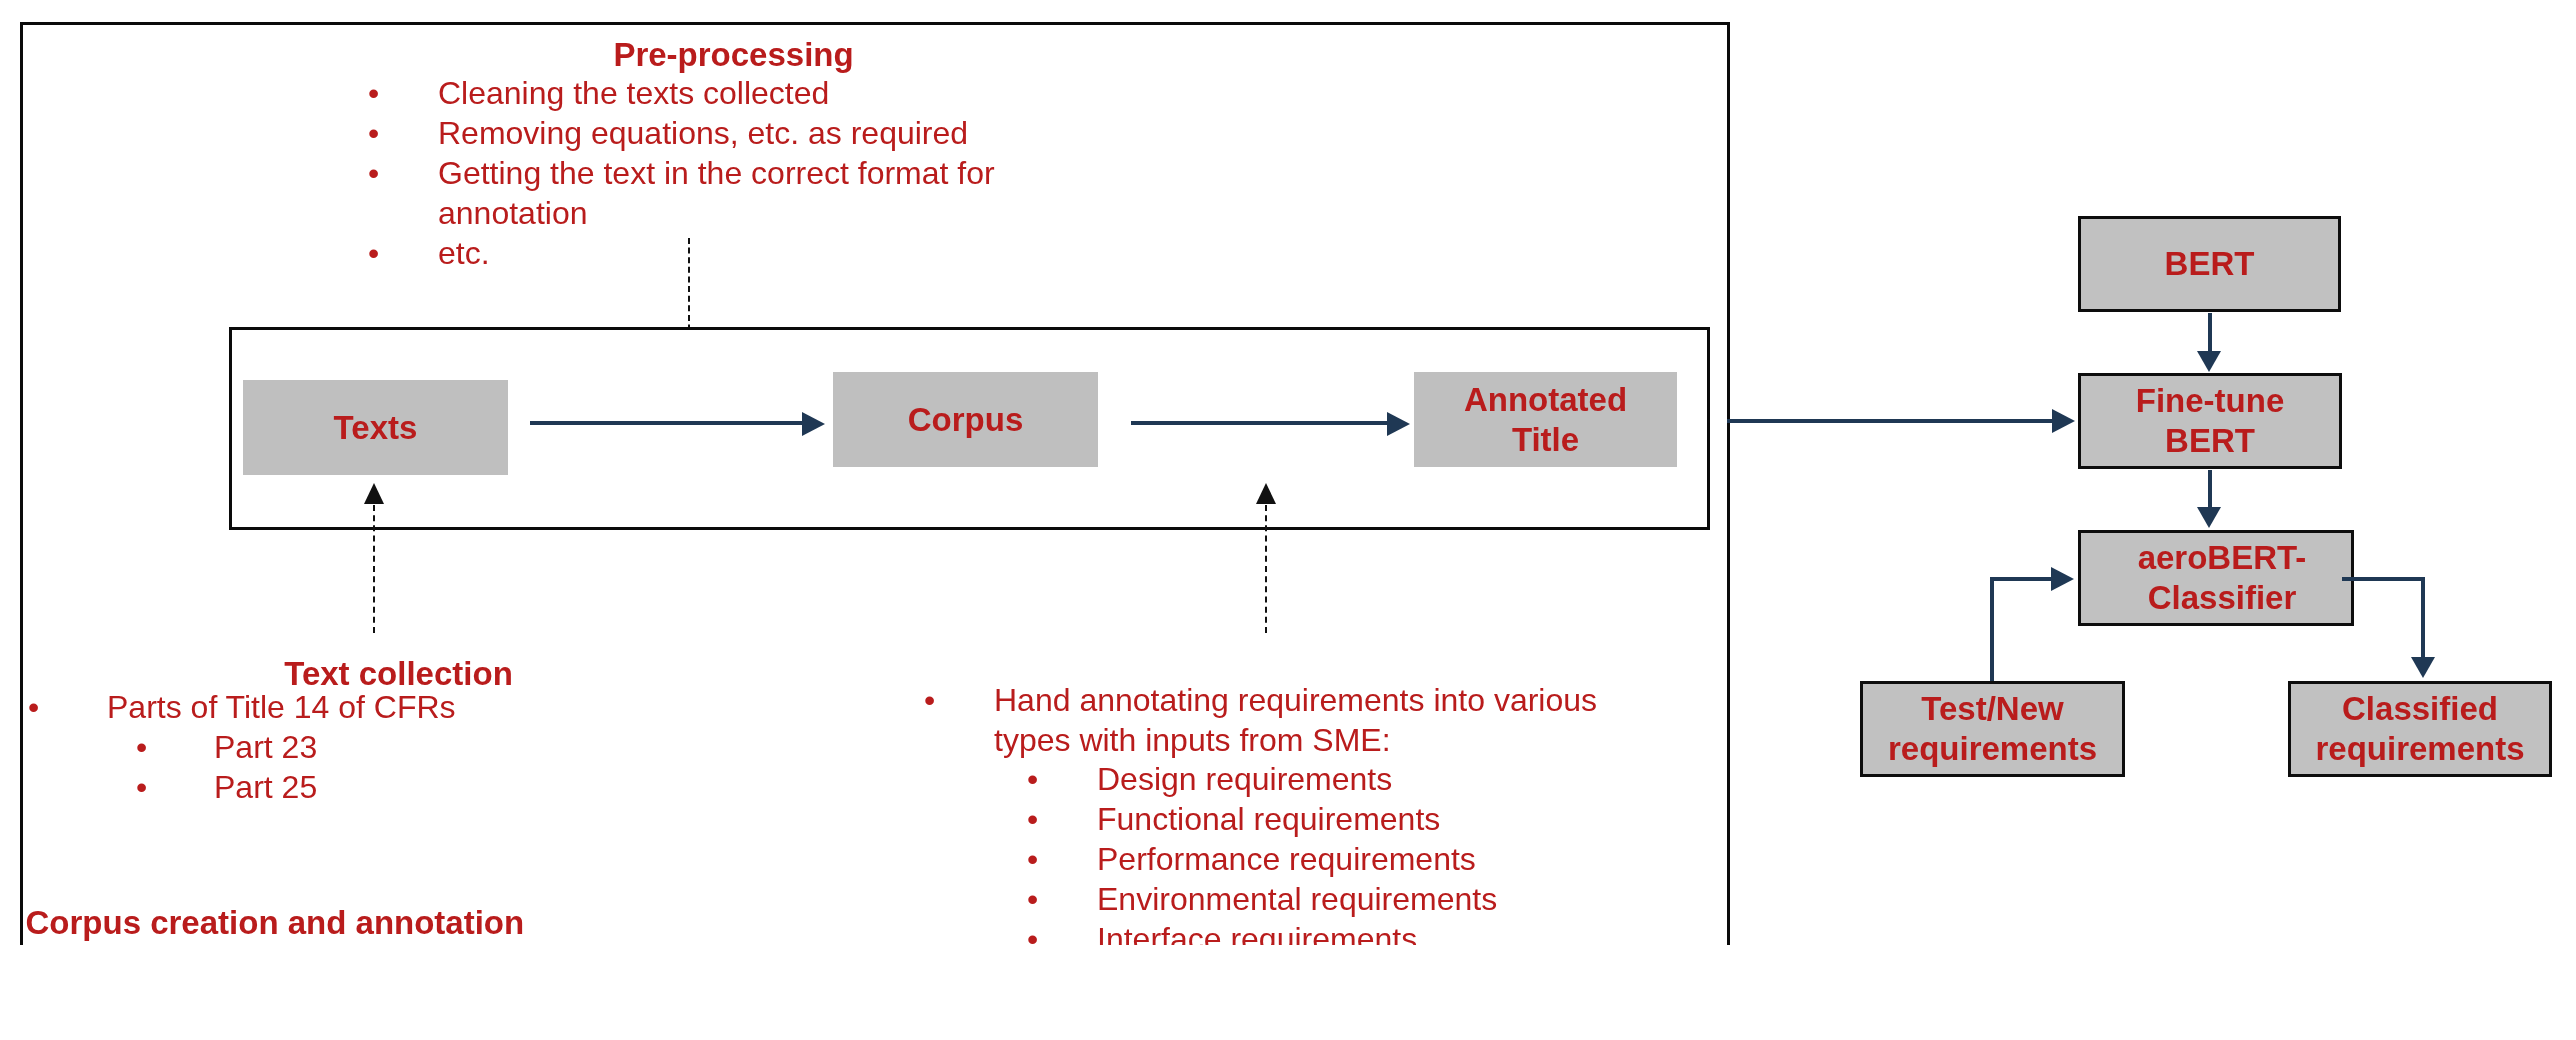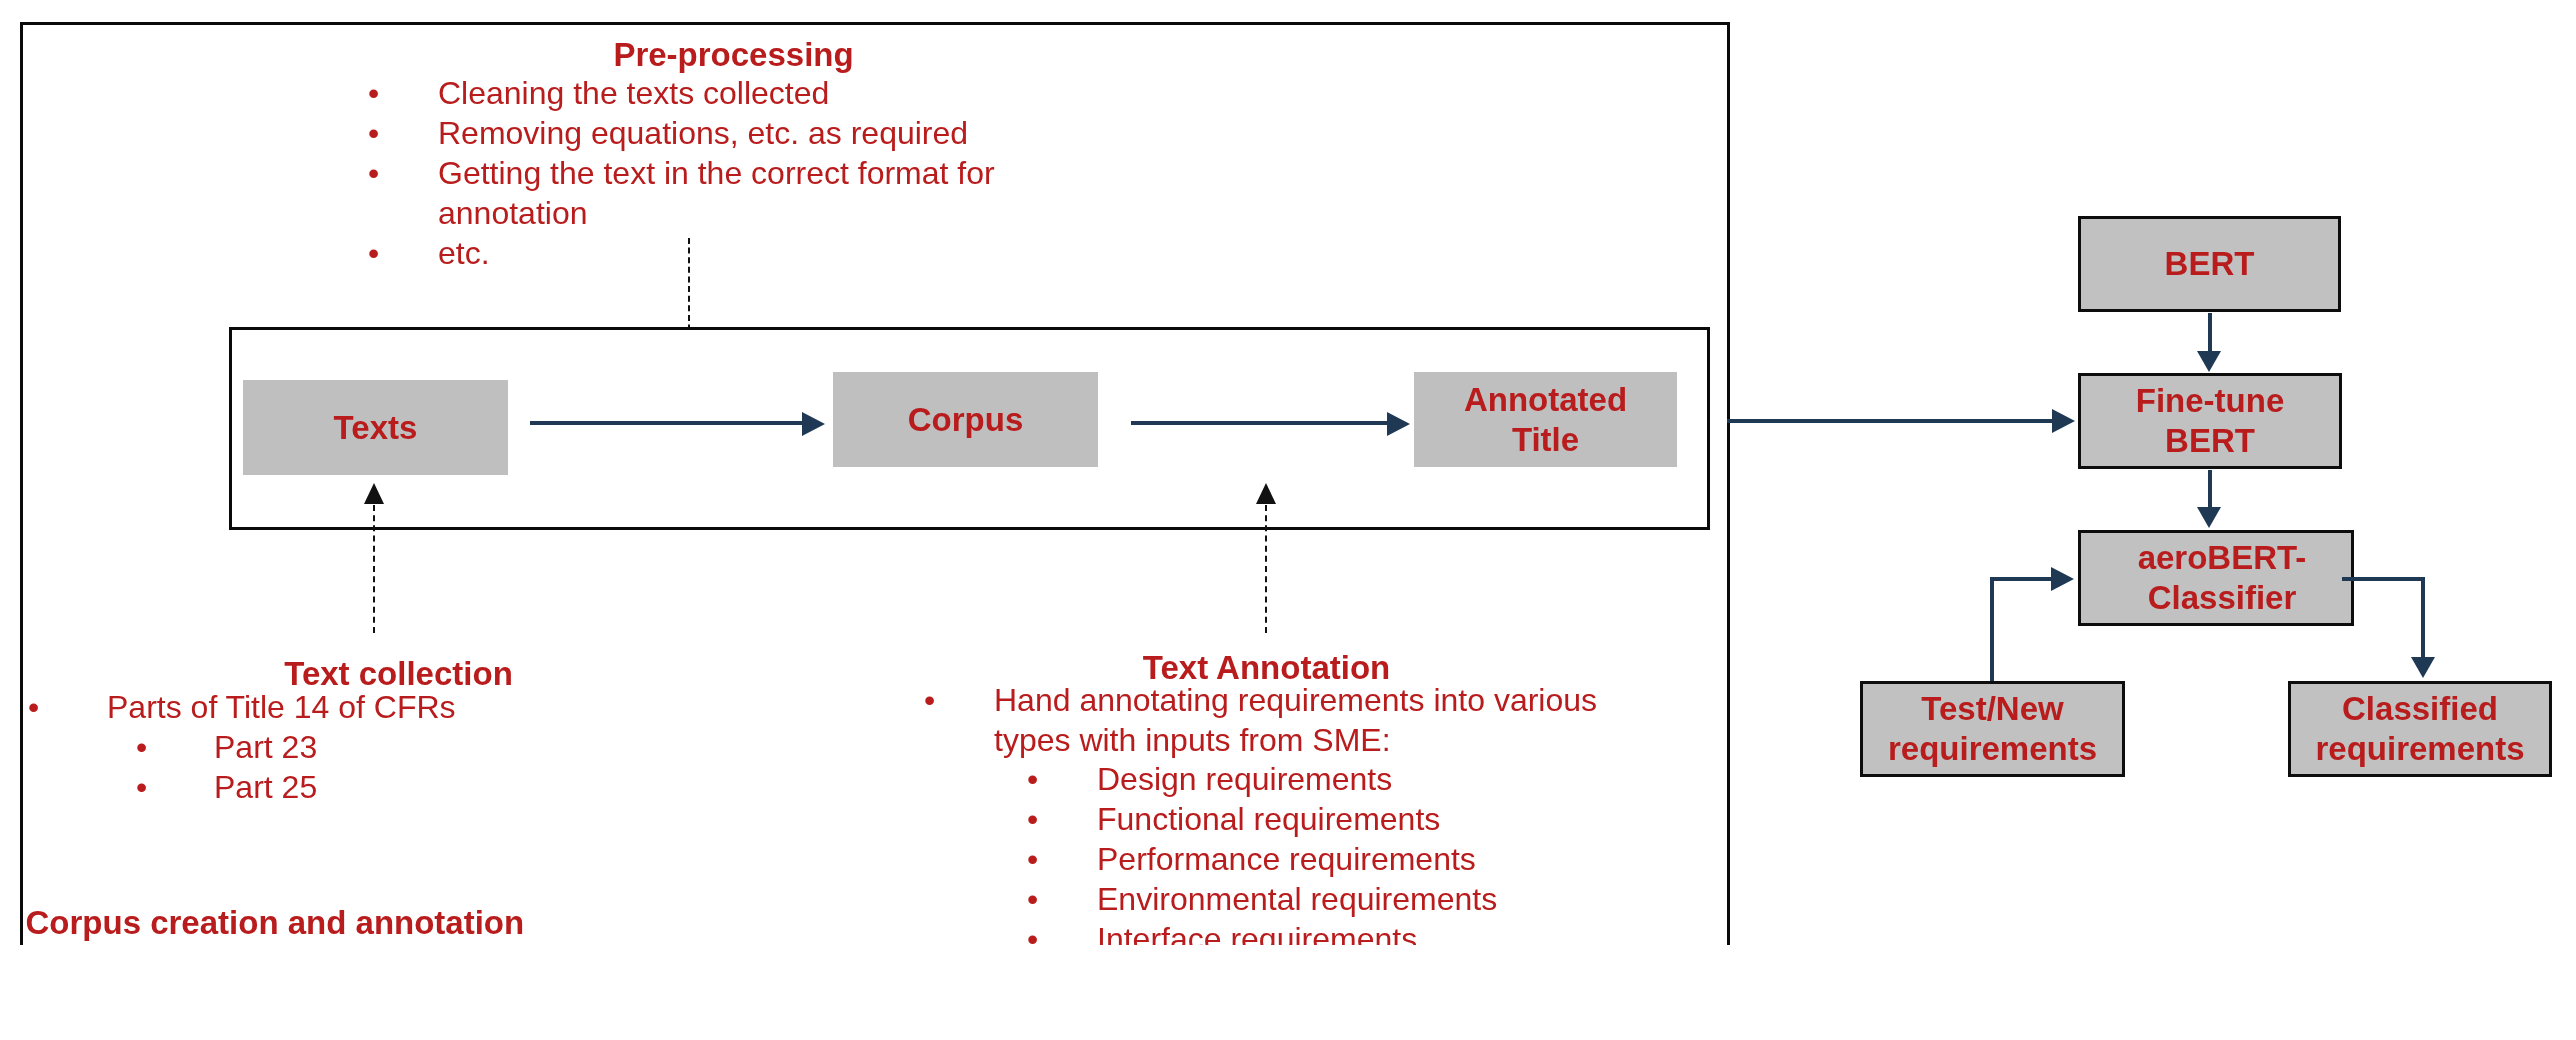--- a/index.html
+++ b/index.html
@@ -98,21 +98,20 @@
       <span>Part 23</span>
     </div>
     <div class="b-row">
       <span class="dotcol" style="width:78px;"></span>
       <span>Part 25</span>
     </div>
   </div>
 
   <div class="plain" style="left:25.5px;top:903px;font-weight:bold;font-size:33px;">Corpus creation and annotation</div>
 
-  <div class="title" style="left:1107px;top:648px;width:319px;">Text Annotation</div>
   <div class="bullets" style="left:924px;top:680px;">
     <div class="b-row">
       <span class="dotcol" style="width:70px;"></span>
       <span>Hand annotating requirements into various</span>
     </div>
     <div class="b-row nodot">
       <span class="dotcol" style="width:70px;"></span>
       <span>types with inputs from SME:</span>
     </div>
   </div>

